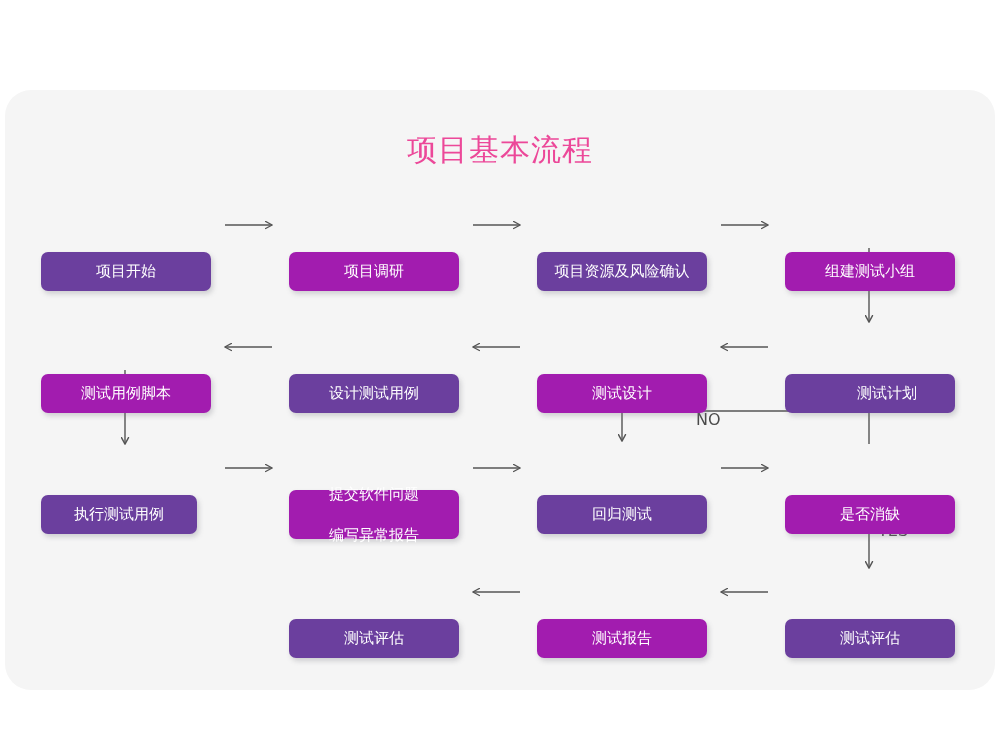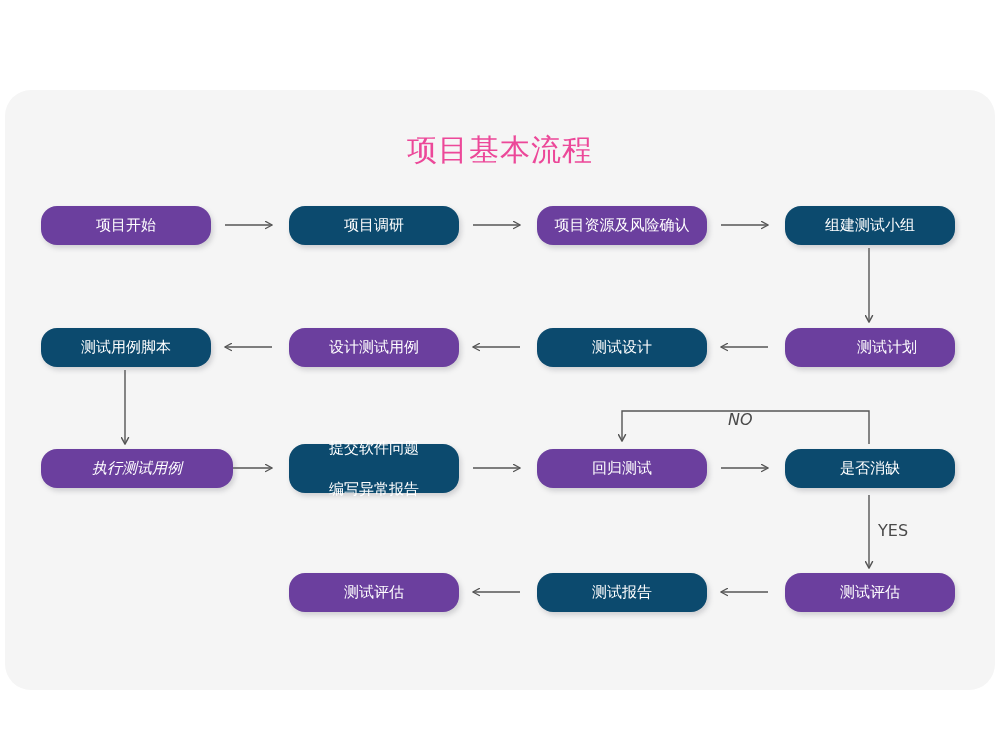--- a/index.html
+++ b/index.html
@@ -37,30 +37,31 @@
     color: #ec4899;
     letter-spacing: 1px;
     font-family: "DejaVu Sans", "Liberation Sans", sans-serif;
   }
   .node {
     position: absolute;
     display: flex;
     align-items: center;
     justify-content: center;
     text-align: center;
-    border-radius: 16px;
+    border-radius: 7px;
     font-size: 15px;
     line-height: 21px;
     color: #ffffff;
     box-sizing: border-box;
     box-shadow: 2px 3px 5px rgba(120,120,130,0.30);
     padding: 0 6px;
+    margin-top: 46px;
   }
   .node.purple { background: #6b3f9e; }
-  .node.gray   { background: #0c4a6e; }
+  .node.gray   { background: #a21caf; }
 
   svg.link {
     position: absolute;
     left: 0;
     top: 0;
     width: 1000px;
     height: 750px;
     pointer-events: none;
     overflow: visible;
   }
@@ -106,21 +107,21 @@
 
       <path d="M869,444 L869,411 L622,411 L622,441"></path>
 
       <line x1="869" y1="495" x2="869" y2="568"></line>
 
       <line x1="768" y1="592" x2="721" y2="592"></line>
       <line x1="520" y1="592" x2="473" y2="592"></line>
     </g>
   </svg>
 
-  <div class="edge-label" style="left:728px; top:410px;font-style:italic;">NO</div>
+  <div class="edge-label" style="left:696px; top:410px;">NO</div>
   <div class="edge-label" style="left:878px; top:521px;">YES</div>
 
   <div class="node purple" style="left:41px; top:206px; width:170px; height:39px;">
     <span>项目开始</span>
   </div>
   <div class="node gray" style="left:289px; top:206px; width:170px; height:39px;">
     <span>项目调研</span>
   </div>
   <div class="node purple" style="left:537px; top:206px; width:170px; height:39px;">
     <span>项目资源及风险确认</span>
@@ -135,21 +136,21 @@
   <div class="node purple" style="left:289px; top:328px; width:170px; height:39px;">
     <span>设计测试用例</span>
   </div>
   <div class="node gray" style="left:537px; top:328px; width:170px; height:39px;">
     <span>测试设计</span>
   </div>
   <div class="node purple" style="left:785px; top:328px; width:170px; height:39px;padding-left:40px;">
     <span>测试计划</span>
   </div>
 
-  <div class="node purple" style="left:41px; top:449px; width:192px; height:39px;font-style:italic;">
+  <div class="node purple" style="left:41px; top:449px; width:156px; height:39px;">
     <span>执行测试用例</span>
   </div>
   <div class="node gray" style="left:289px; top:444px; width:170px; height:49px; flex-direction:column;gap:20px;">
     <span>提交软件问题</span>
     <span>编写异常报告</span>
   </div>
   <div class="node purple" style="left:537px; top:449px; width:170px; height:39px;">
     <span>回归测试</span>
   </div>
   <div class="node gray" style="left:785px; top:449px; width:170px; height:39px;">

